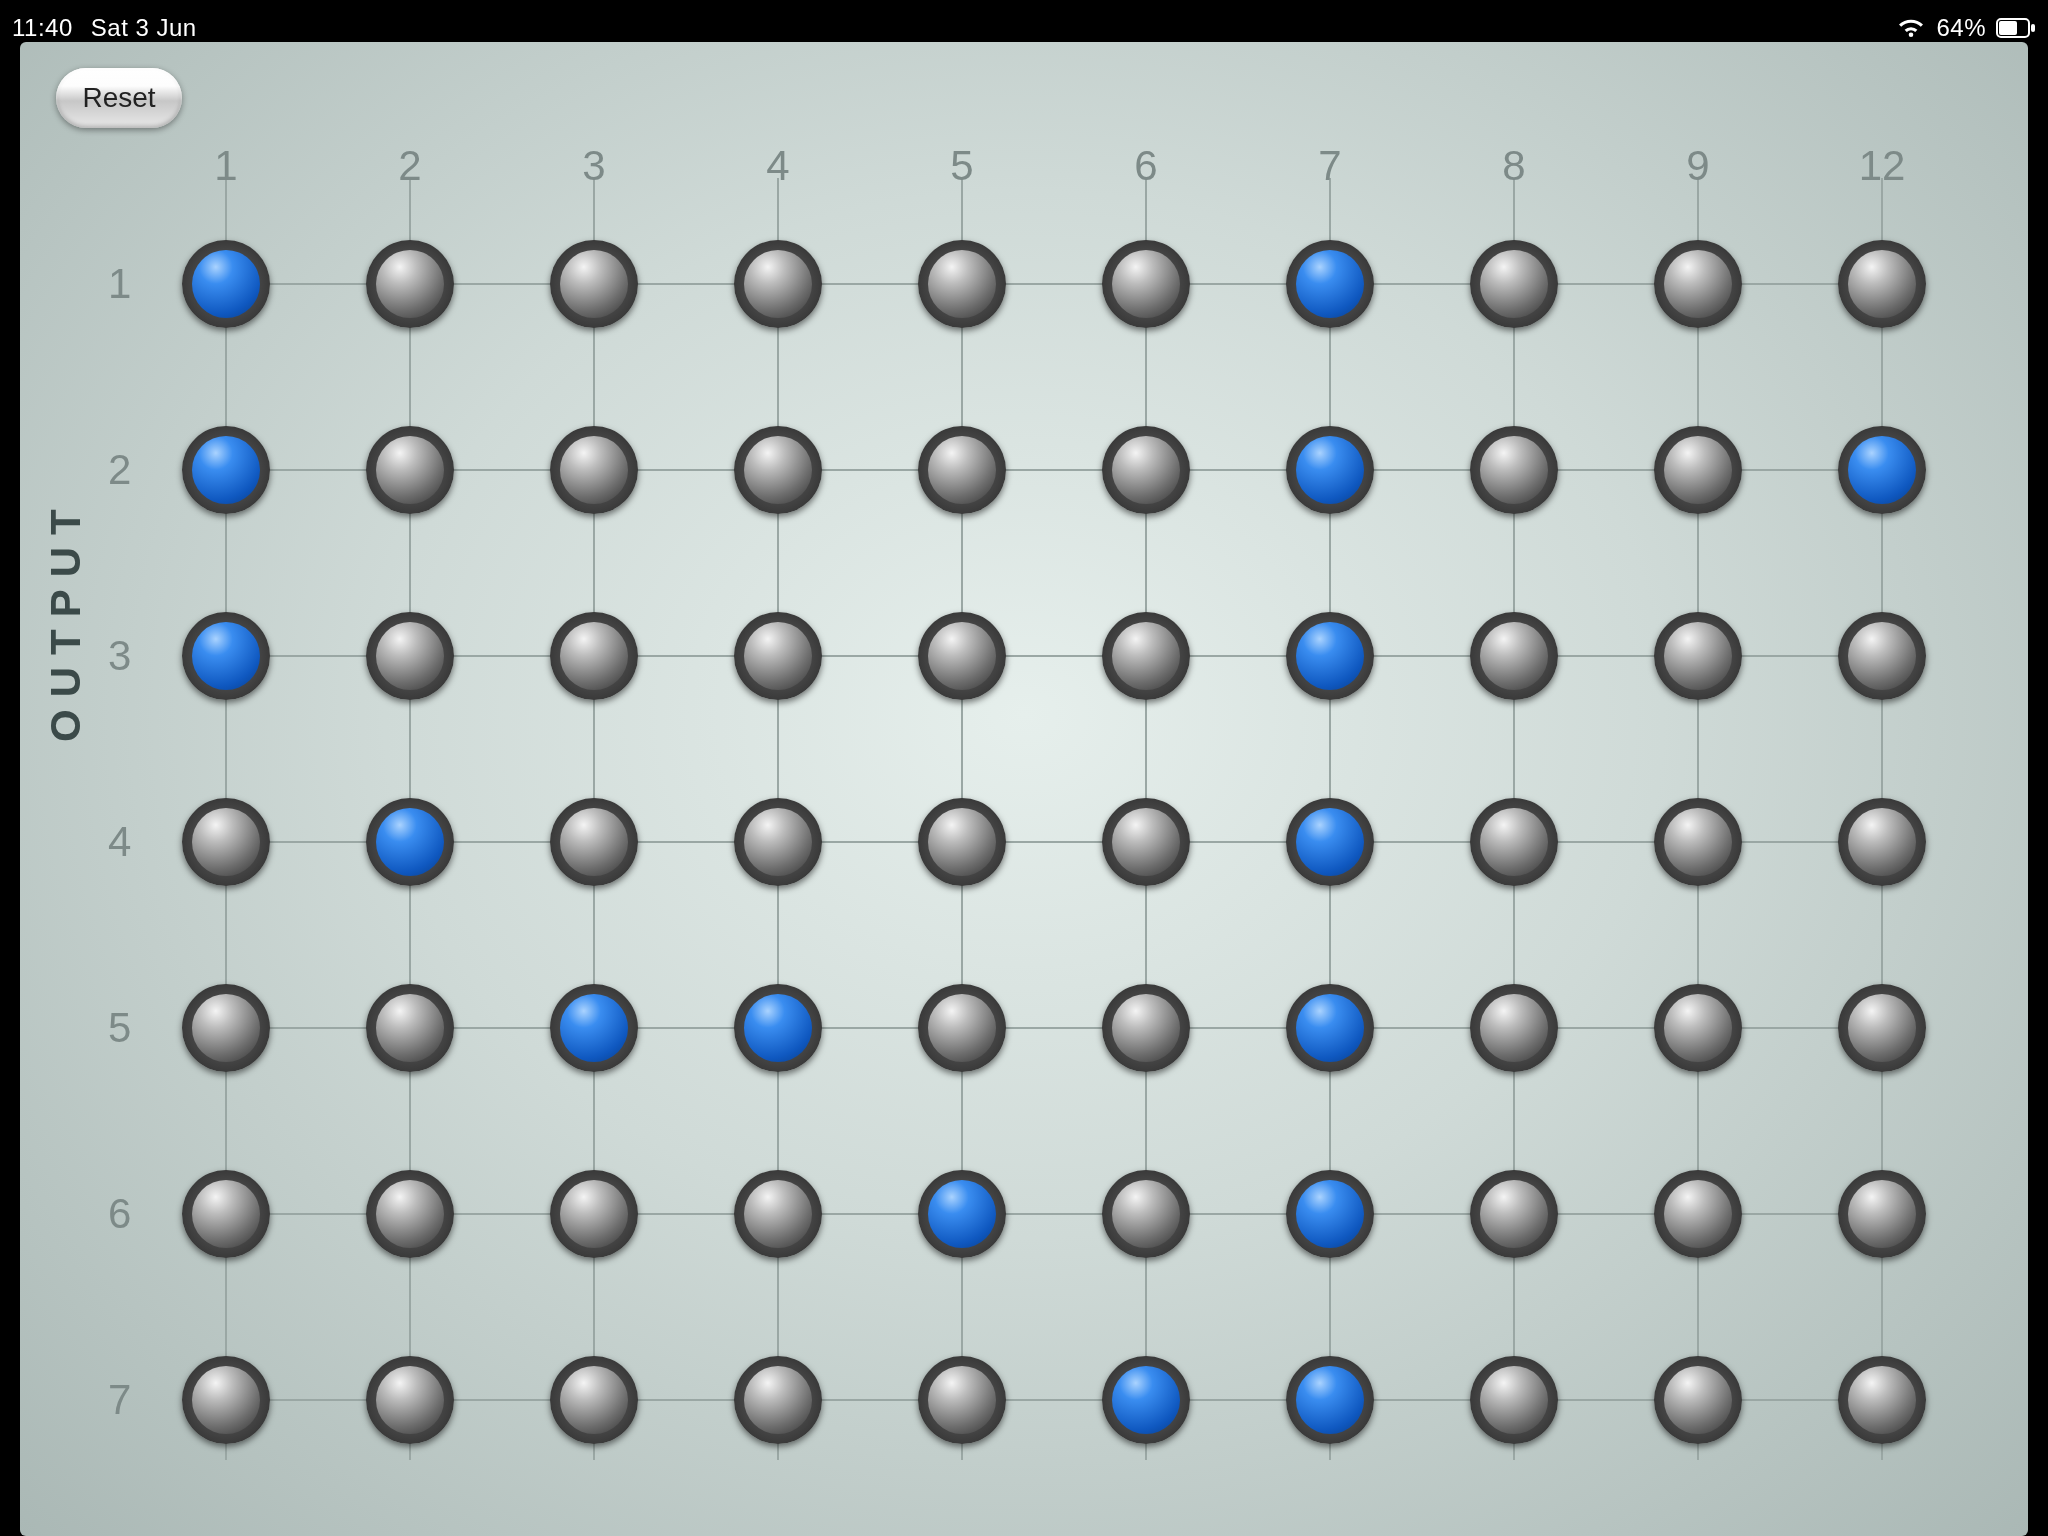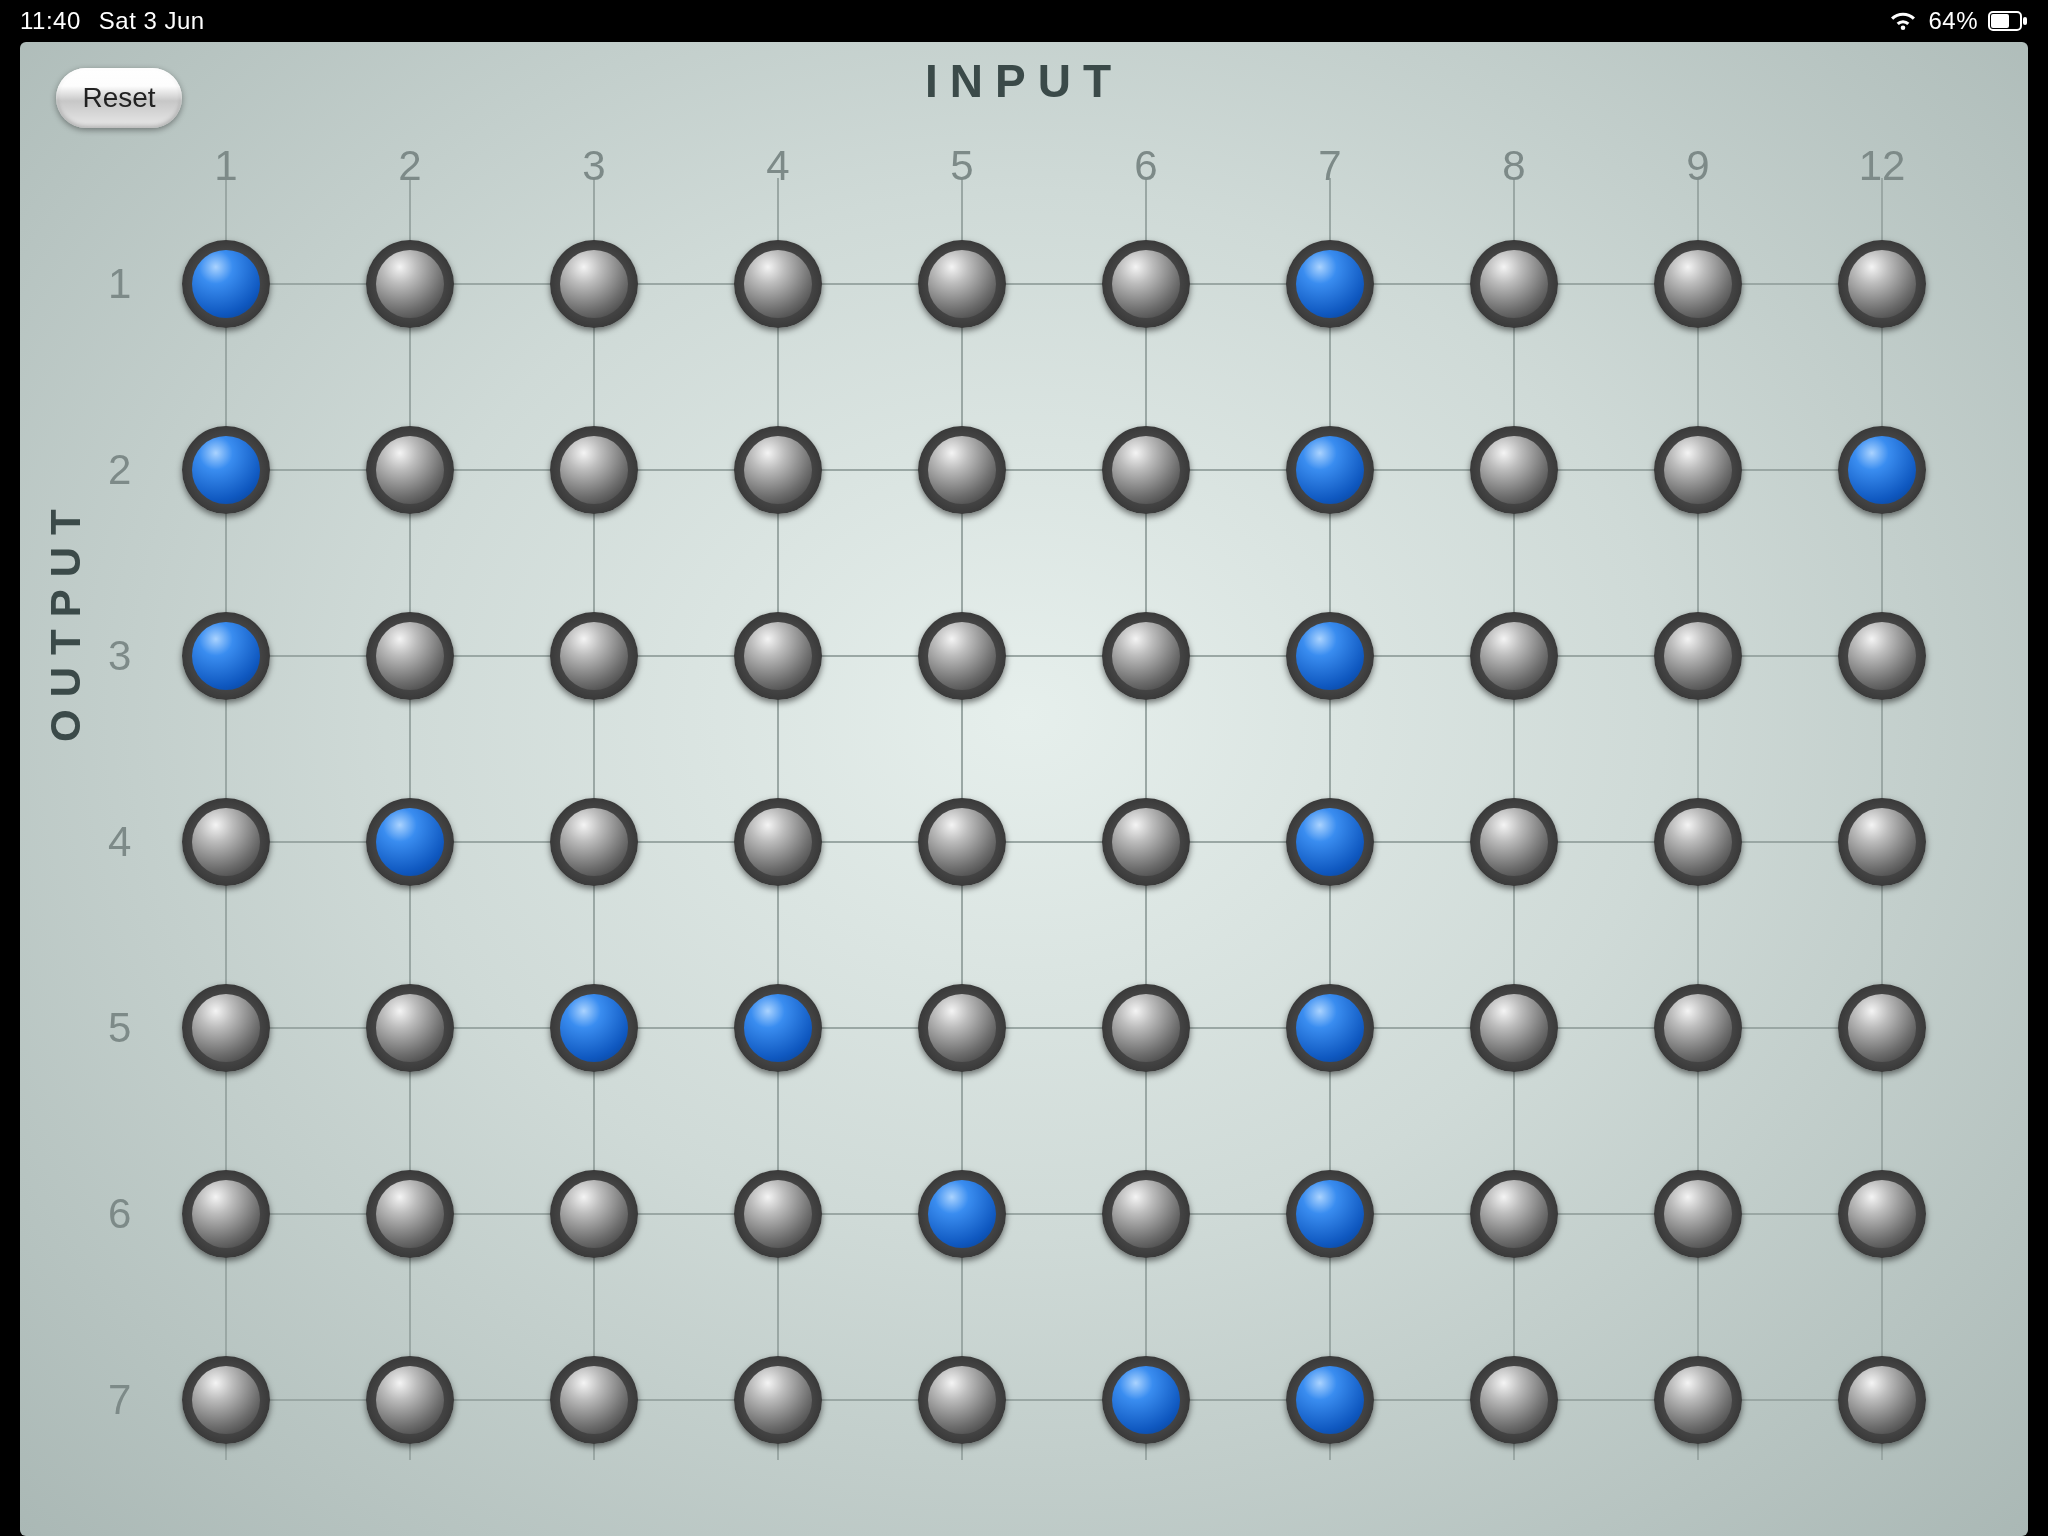--- a/index.html
+++ b/index.html
@@ -7,22 +7,22 @@
     background:#000;
     font-family:-apple-system,Helvetica,Arial,sans-serif;
     overflow:hidden;
   }
   
   .status-bar{
     height:42px;
     background:#000;
     color:#fff;
     display:flex;
-    align-items:center;
-    padding:0 20px;
+    align-items:flex-end;
+    padding:0 12px;
     font-size:24px;
     font-weight:500;
     letter-spacing:0.5px;
   }
   .status-left{display:flex;gap:18px;}
   .status-right{margin-left:auto;display:flex;align-items:center;gap:10px;}
   .wifi svg,.battery svg{display:block;}
   
   .panel{
     position:absolute;
@@ -140,21 +140,20 @@
           <rect x="35" y="6" width="4" height="8" rx="2" fill="#fff"></rect>
         </svg>
     </span>
   </div>
 </div>
 
 <div class="panel">
 
   <button class="reset-btn">Reset</button>
 
-  <div class="input-label">INPUT</div>
 
   <div class="output-label">OUTPUT</div>
 
   <div id="grid-container"></div>
 
 <div class="hline" style="top: 241px; left: 206px; width: 1656px;"></div>
     <div class="hline" style="top: 427px; left: 206px; width: 1656px;"></div>
     <div class="hline" style="top: 613px; left: 206px; width: 1656px;"></div>
     <div class="hline" style="top: 799px; left: 206px; width: 1656px;"></div>
     <div class="hline" style="top: 985px; left: 206px; width: 1656px;"></div>

